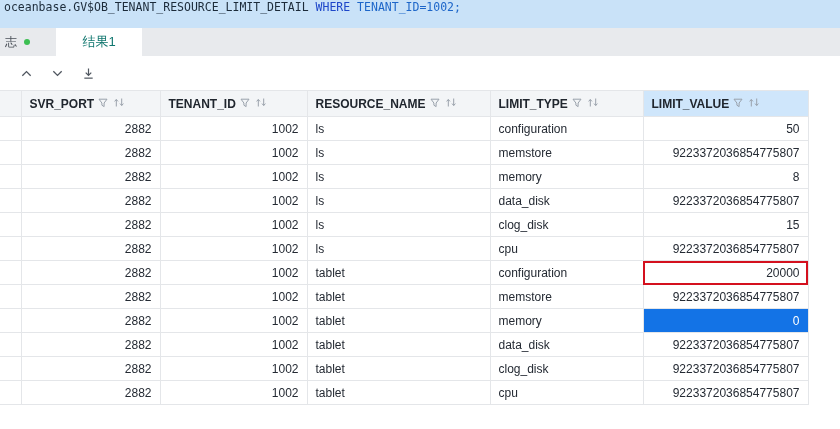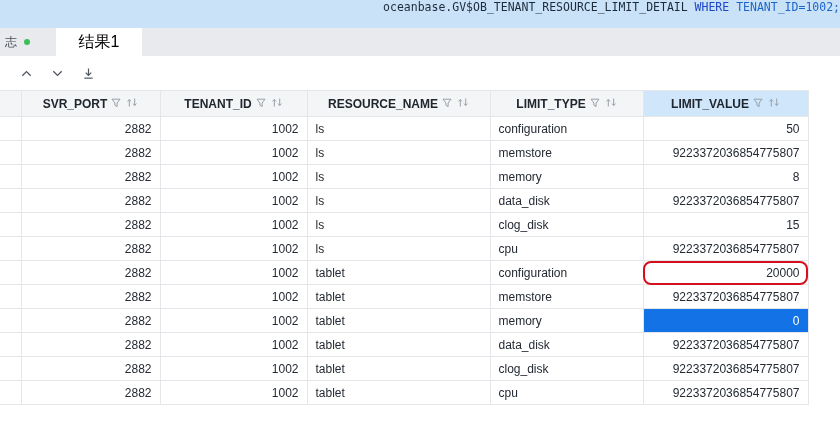--- a/index.html
+++ b/index.html
@@ -2,53 +2,53 @@
 <html><head>
 <meta charset="utf-8">
 <style>
   * { margin:0; padding:0; box-sizing:border-box; }
   html,body { width:840px; height:429px; overflow:hidden; background:#fff;
     font-family:"Liberation Sans", sans-serif; }
 
   
   .editor { height:28px; overflow:hidden; font-family:"DejaVu Sans Mono", monospace;
     font-size:11.5px; background:#fff; }
-  .editor-line { height:30px; line-height:15px; padding-left:4px; white-space:pre;text-align:right; }
+  .editor-line { height:30px; line-height:15px; padding-left:4px; white-space:pre; }
   .editor-line.selected { background:#c9e2f8; }
   .tok-plain { color:#1c2b3a; }
   .tok-kw { color:#1d46c9; }
   .tok-cond { color:#1d66c9; }
 
   
   .tabbar { height:28px; background:#e8eaed; display:flex; align-items:stretch; }
   .partial-tab { display:flex; align-items:center; gap:7px; padding:0 10px 0 5px;
     color:#4a5058; font-size:12px; }
   .status-dot { width:6px; height:6px; border-radius:50%; background:#3cbf52; }
   .tab-active { background:#fff; width:86px; margin-left:16px; display:flex;
-    align-items:center; justify-content:center; font-size:16px; color:#000000; }
+    align-items:center; justify-content:center; font-size:13px; color:#0f766e; }
 
   
   .toolbar { height:34px; background:#fff; display:flex; align-items:center;
     gap:13px; padding-left:17px; }
   .icon-btn { width:18px; height:18px; display:flex; align-items:center;
     justify-content:center; cursor:pointer; }
 
   
   table { border-collapse:collapse; table-layout:fixed; width:840px;
     font-size:12px; color:#242a33; }
   th, td { border:1px solid #e4e6e9; height:24px; padding:0 8px;
     overflow:hidden; white-space:nowrap; background:#fff; }
   thead th { background:#f3f5f7; height:26px; font-weight:bold; color:#20262e;
     text-align:left; cursor:pointer; }
   thead th.hl { background:#cfe6fb; }
-  .th-inner { display:flex; align-items:center; justify-content:center; gap:4px; }
+  .th-inner { display:flex; align-items:center; justify-content:flex-start; gap:4px; }
   .th-icons { display:flex; align-items:center; gap:5px; flex:none; }
   td.num { text-align:right;margin-top:41px; }
   td.cell-selected { background:#1373e6; color:#fff; }
-  td.cell-marked { outline:2px solid #d4101e; outline-offset:-2px;border-radius:8px; }
+  td.cell-marked { outline:2px solid #d4101e; outline-offset:-2px; }
   .stub { border-left:none; }
   .filler { border:none; background:#fff; }
   thead th.filler { background:#fff; }
 </style>
 </head>
 <body>
 
 <div class="editor">
   <div class="editor-line selected"><span class="tok-plain">oceanbase.GV$OB_TENANT_RESOURCE_LIMIT_DETAIL</span><span class="tok-kw"> WHERE </span><span class="tok-cond">TENANT_ID=1002;</span></div>
 </div>

